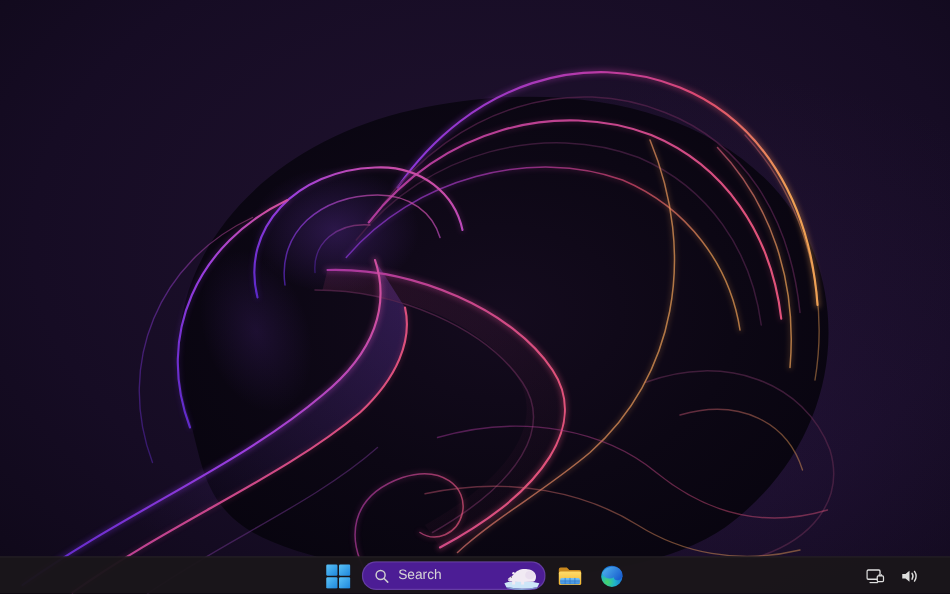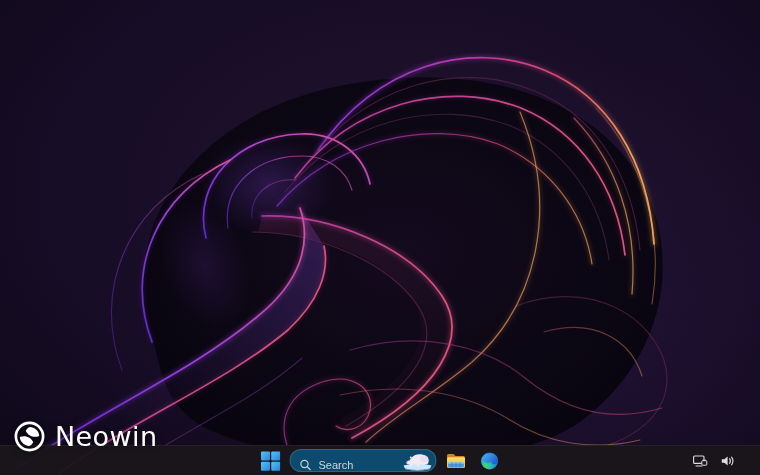--- a/index.html
+++ b/index.html
@@ -21,22 +21,22 @@
   .watermark .brand-text{color:#fff;font-family:"DejaVu Sans",sans-serif;font-size:27px;
     font-weight:500;letter-spacing:.4px;line-height:1;}
 
   
   .taskbar{position:absolute;left:0;right:0;bottom:0;height:29px;
     background:rgba(26,22,26,.96);border-top:1px solid rgba(255,255,255,.05);z-index:4;}
   .tb-center{position:absolute;left:50%;top:0;height:100%;transform:translateX(-50%);
     display:flex;align-items:center;gap:4px;}
   .tb-btn{display:flex;align-items:center;justify-content:center;width:30px;height:26px;
     border:none;background:transparent;border-radius:4px;padding:0;cursor:pointer;}
-  .search-pill{display:flex;align-items:flex-end;height:23px;width:147px;box-sizing:border-box;
-    background:#0c4a6e;border:1px solid rgba(255,255,255,.14);border-radius:12px;
+  .search-pill{display:flex;align-items:center;height:23px;width:147px;box-sizing:border-box;
+    background:#4c1d95;border:1px solid rgba(255,255,255,.14);border-radius:12px;
     padding-left:9px;cursor:pointer;overflow:visible;}
   .search-pill .search-label{color:#d6d4d6;font-size:11px;margin-left:7px;line-height:1;}
   .search-pill .highlight{margin-left:auto;margin-right:2px;margin-top:-3px;}
   .tb-tray{position:absolute;right:22px;top:0;height:100%;display:flex;align-items:center;gap:9px;}
   .tray-btn{display:flex;align-items:center;justify-content:center;border:none;background:transparent;
     padding:2px;border-radius:3px;cursor:pointer;}
 </style>
 </head>
 <body>
 
@@ -147,30 +147,20 @@
     <use href="#p15" class="ln3" stroke="url(#gO)"></use>
     <use href="#p16" class="glow2" stroke="url(#gO)"></use>
       <use href="#p16" class="ln2" stroke="url(#gO)"></use>
     <use href="#p17" class="ln3" stroke="url(#gO)"></use>
     <use href="#p18" class="glow2" stroke="url(#gO)"></use>
       <use href="#p18" class="ln2" stroke="url(#gO)"></use>
     <use href="#p19" class="ln3" stroke="url(#gM)"></use>
     <use href="#p20" class="ln3" stroke="url(#gO)"></use>
   </svg>
 
-  <div class="watermark">
-    <svg width="33" height="33" viewBox="0 0 32 32">
-      <circle cx="16" cy="16" r="13.2" fill="none" stroke="#ffffff" stroke-width="2.6"></circle>
-      <path d="M17,6.8 C21.8,7.6 25.2,11 25.4,15.4 C20.4,17.6 14.6,15.6 12.4,10.4
-               C13.6,8.2 15.2,6.8 17,6.8 Z" fill="#ffffff"></path>
-      <path d="M15,25.2 C10.2,24.4 6.8,21 6.6,16.6 C11.6,14.4 17.4,16.4 19.6,21.6
-               C18.4,23.8 16.8,25.2 15,25.2 Z" fill="#ffffff"></path>
-    </svg>
-    <span class="brand-text">Neowin</span>
-  </div>
 
   <div class="taskbar">
     <div class="tb-center">
 
       <button class="tb-btn" title="Start">
         <svg width="20" height="20" viewBox="0 0 20 20">
           <defs>
               <linearGradient id="wg" x1="0" y1="0" x2="1" y2="1">
             <stop offset="0" stop-color="#5ac2f7"></stop>
                 <stop offset="1" stop-color="#1e87dd"></stop>

